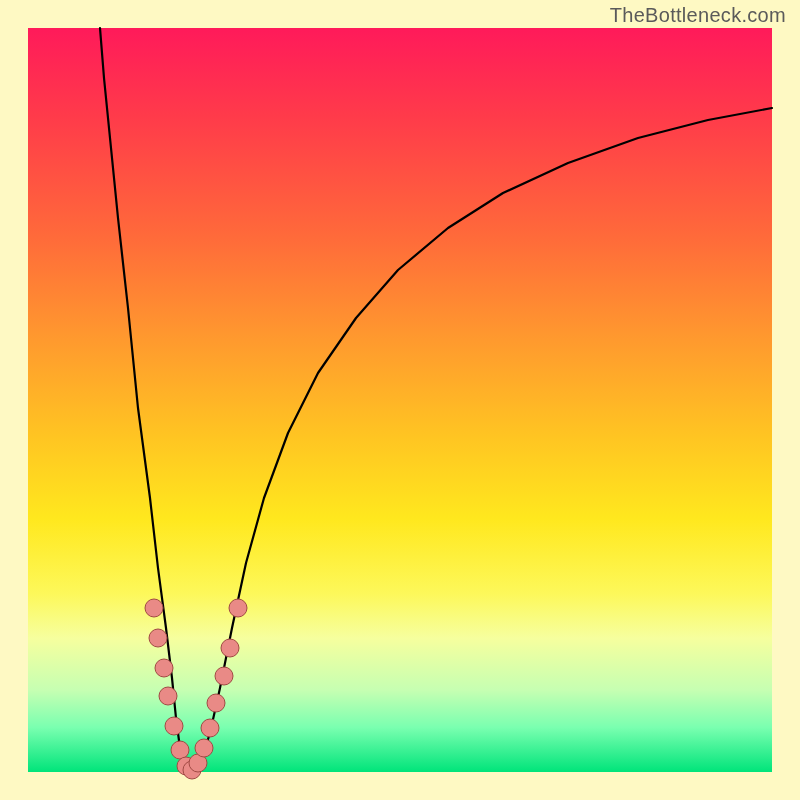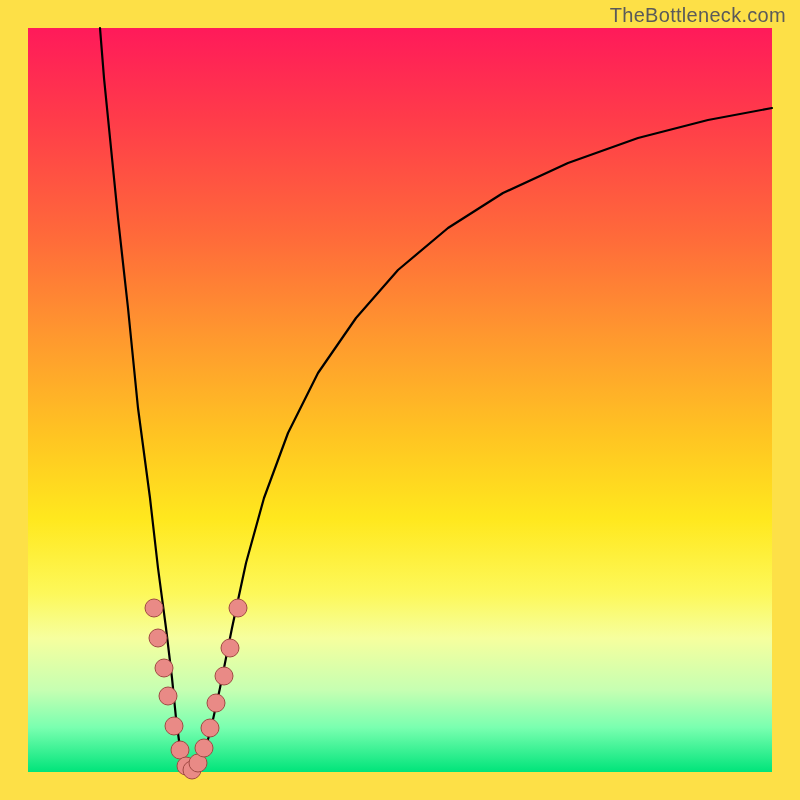--- a/index.html
+++ b/index.html
@@ -8,21 +8,21 @@
     width: 800px;
     height: 800px;
     overflow: hidden;
     font-family: Arial, Helvetica, sans-serif;
     background: #000;
   }
   .frame {
     position: relative;
     width: 800px;
     height: 800px;
-    background: #fde047;
+    background: #fef9c3;
     box-sizing: border-box;
   }
   .plot-area {
     position: absolute;
     left: 28px;
     top: 28px;
     width: 744px;
     height: 744px;
     
     background: linear-gradient(

